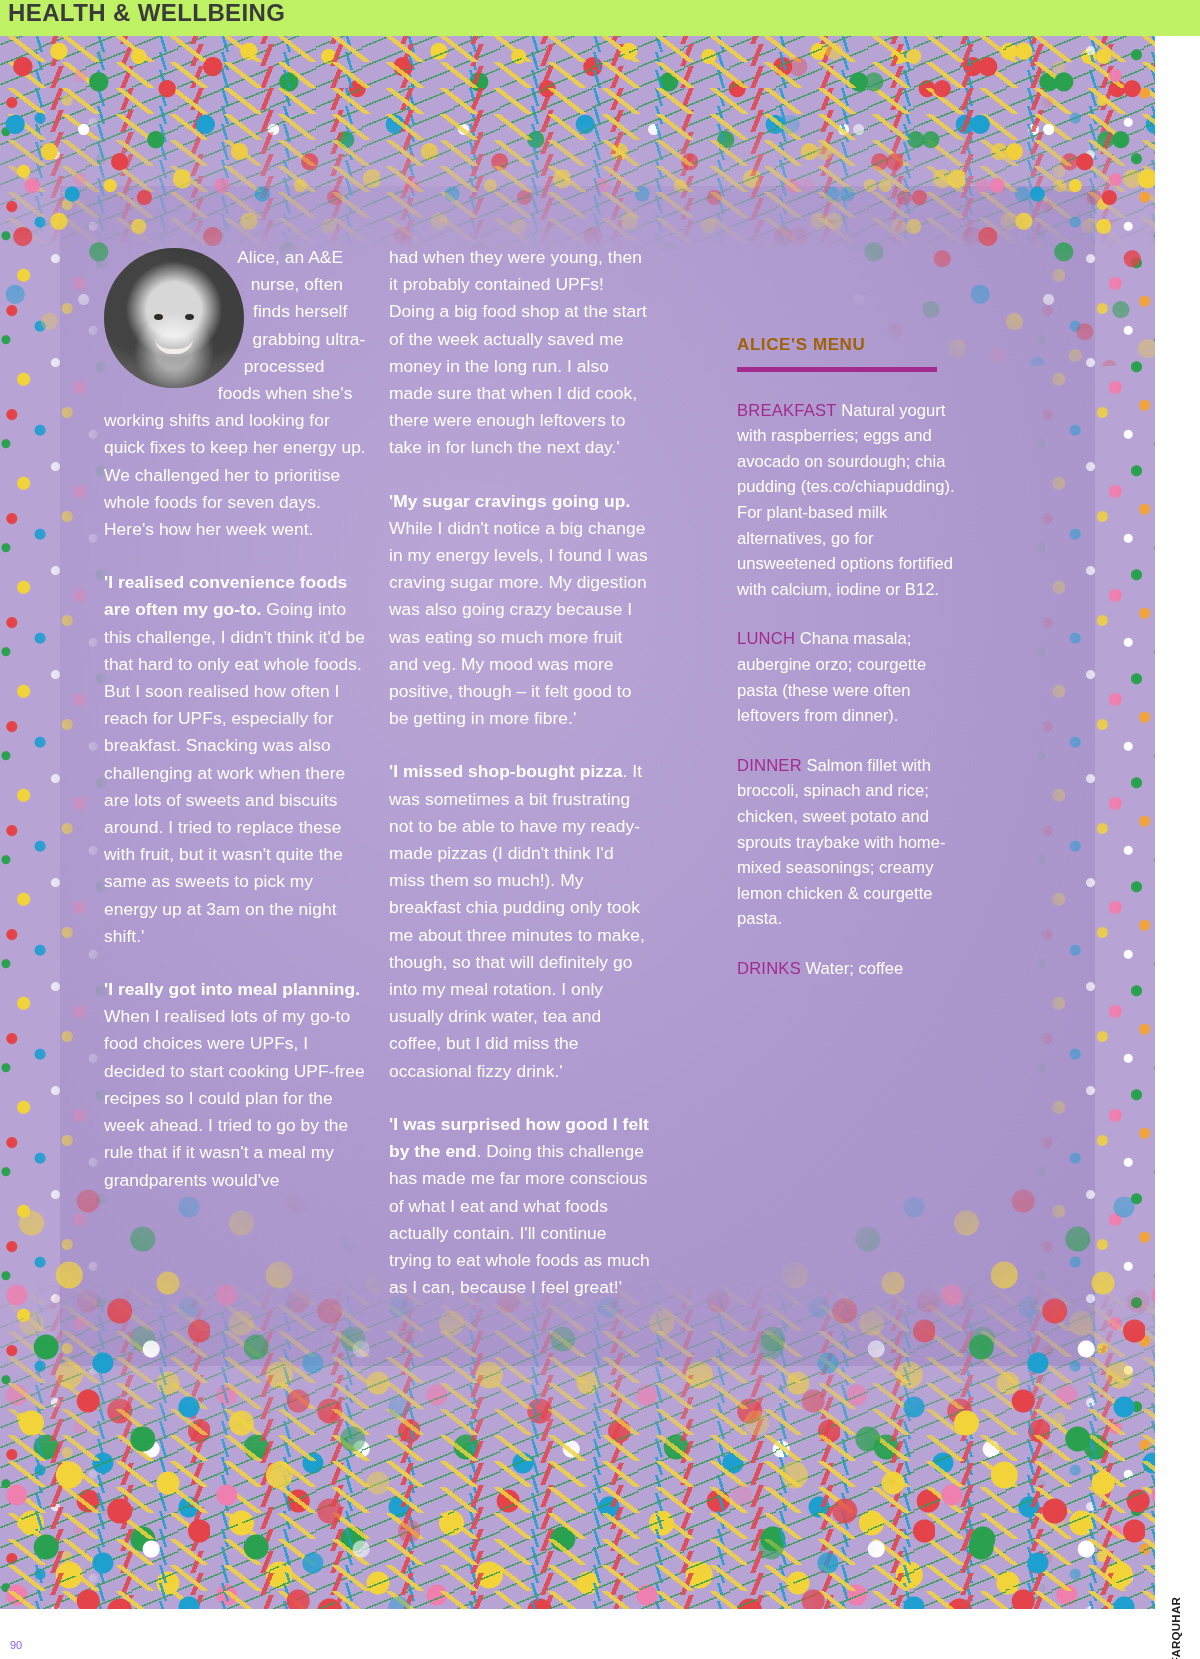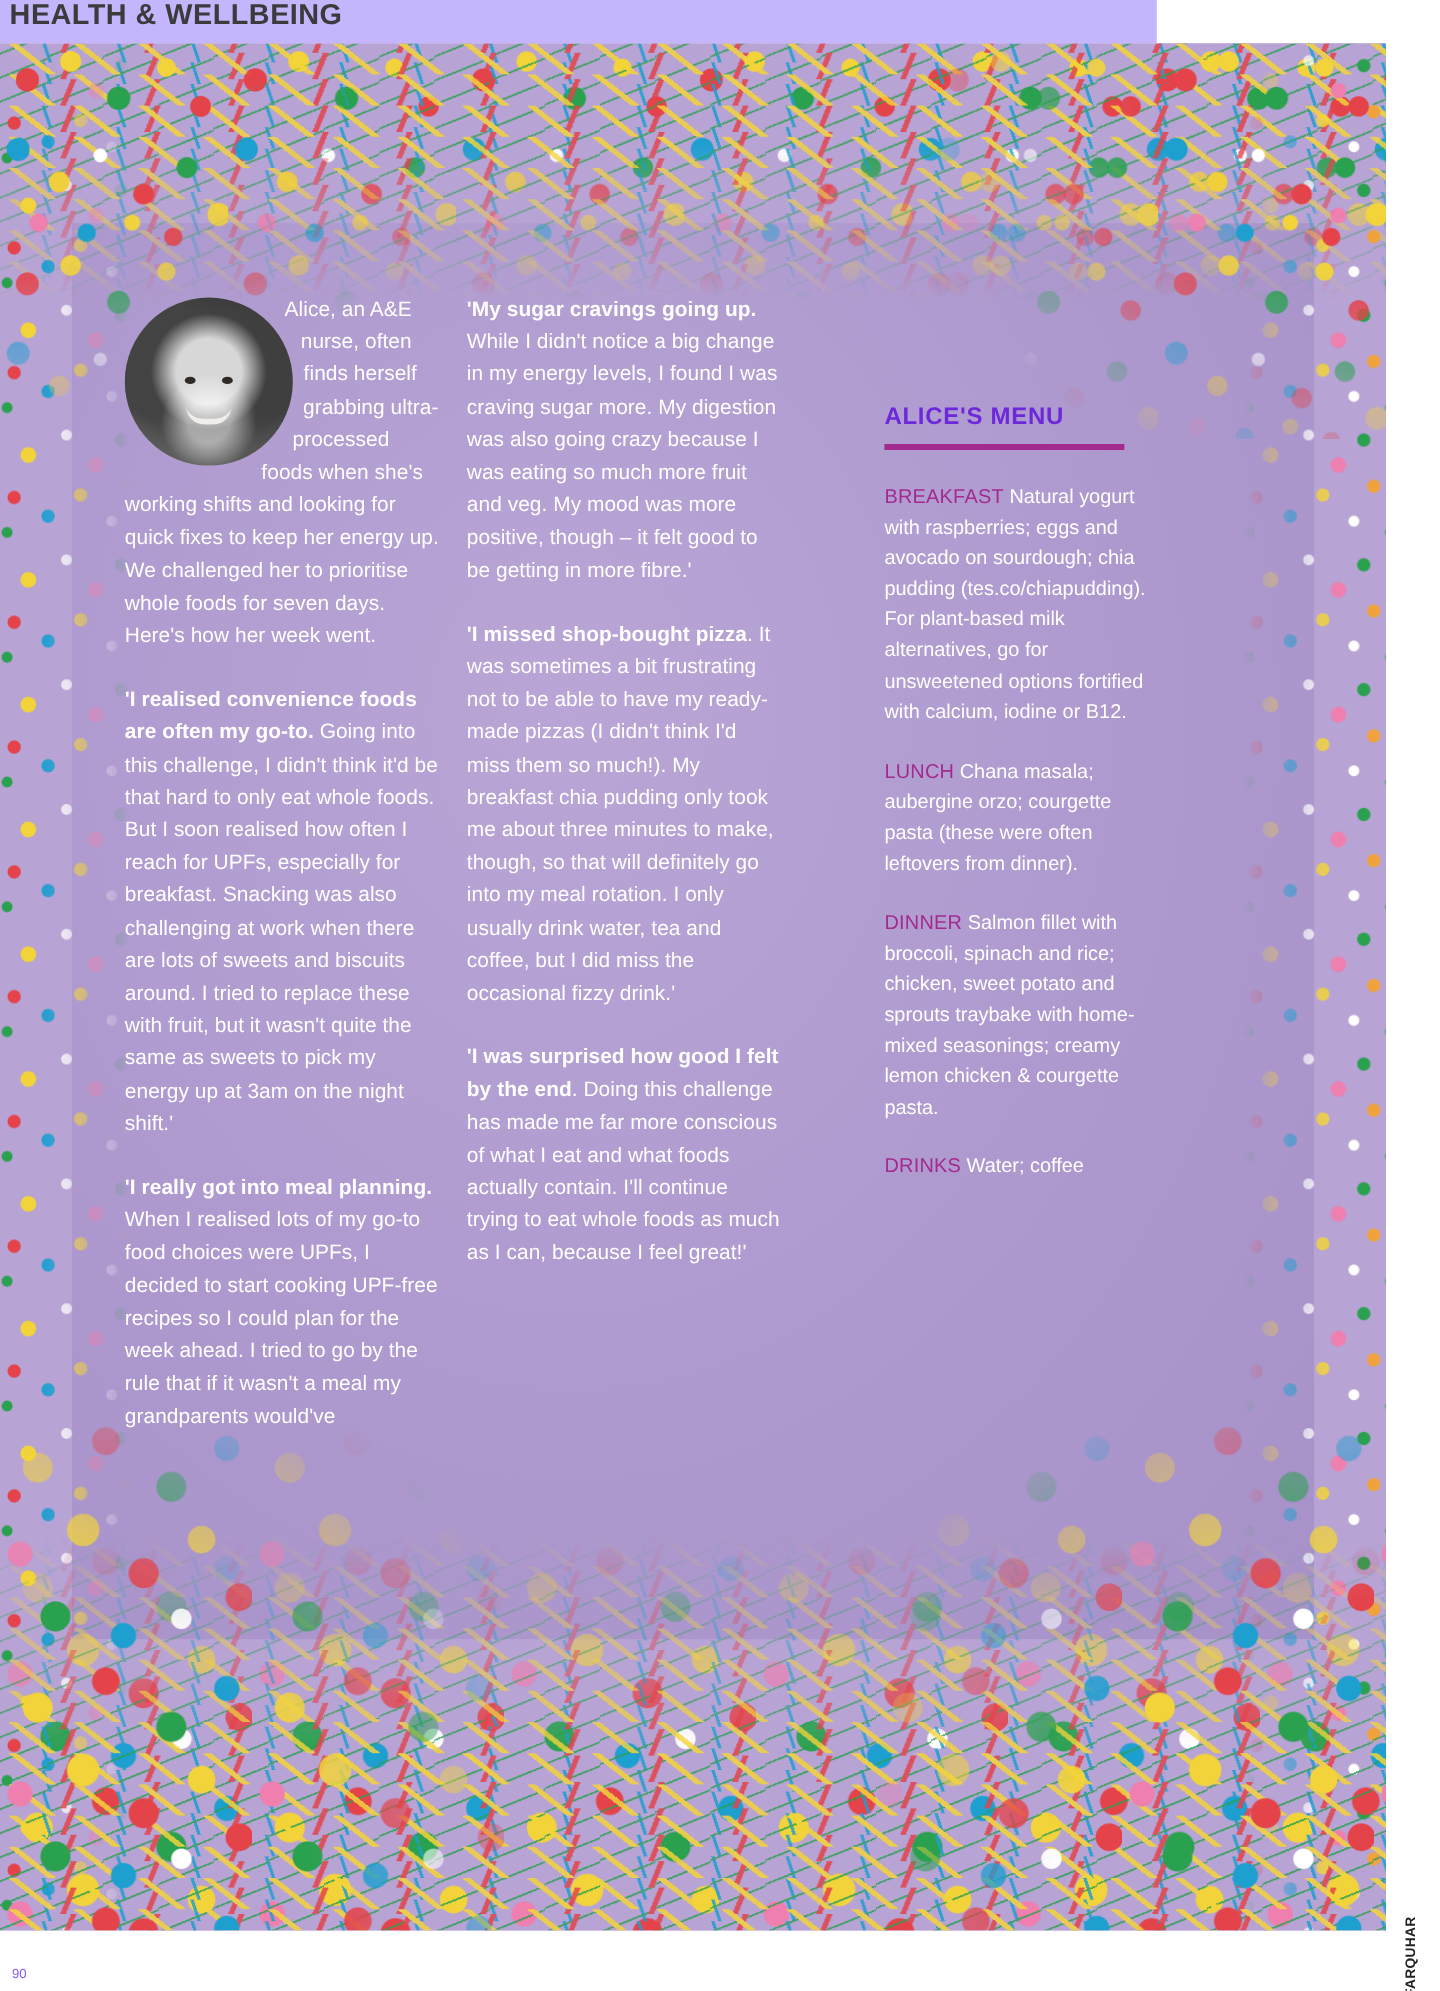--- a/index.html
+++ b/index.html
@@ -12,22 +12,22 @@
     width: 1200px; height: 1659px;
     position: relative;
     font-family: "Liberation Sans", "DejaVu Sans", sans-serif;
     overflow: hidden;
   }
 
   
   .running-head {
     position: absolute;
     left: 0; top: 0;
-    width: 964px; height: 36px;
-    background: #c4b5fd;
+    width: 1200px; height: 36px;
+    background: #bef264;
     z-index: 40;
     display: flex; align-items: flex-start;
   }
   .running-head .rh-text {
     font-size: 24px;
     font-weight: bold;
     letter-spacing: 0.4px;
     color: #3b3b3b;
     padding-left: 8px;
     line-height: 1.05;
@@ -234,24 +234,24 @@
     border-radius: 0 0 24px 24px;
   }
 
   
   #menu-box {
     position: absolute;
     left: 737px; top: 300px;
     width: 218px;
   }
   .menu-title {
-    font-size: 20px;
+    font-size: 17px;
     font-weight: bold;
     letter-spacing: 0.6px;
-    color: #6d28d9;
+    color: #a16207;
     line-height: 1.1;
     margin: 0;
   }
   .menu-rule {
     margin-top: 12px;
     width: 200px; height: 5px;
     background: #a32b8f;
   }
   .menu-list { margin-top: 26px; }
   .menu-item {
@@ -307,20 +307,21 @@
     <p>
       <span class="lead">'I realised convenience foods are often my go-to.</span><span> Going into this challenge, I didn't think it'd be that hard to only eat whole foods. But I soon realised how often I reach for UPFs, especially for breakfast. Snacking was also challenging at work when there are lots of sweets and biscuits around. I tried to replace these with fruit, but it wasn't quite the same as sweets to pick my energy up at 3am on the night shift.'</span>
     </p>
 
     <p>
       <span class="lead">'I really got into meal planning.</span><span> When I realised lots of my go-to food choices were UPFs, I decided to start cooking UPF-free recipes so I could plan for the week ahead. I tried to go by the rule that if it wasn't a meal my grandparents would've</span>
     </p>
   </div>
 
   <div class="col" id="col2">
+    <p>had when they were young, then it probably contained UPFs! Doing a big food shop at the start of the week actually saved me money in the long run. I also made sure that when I did cook, there were enough leftovers to take in for lunch the next day.'</p>
 
     <p>
       <span class="lead">'My sugar cravings going up.</span><span> While I didn't notice a big change in my energy levels, I found I was craving sugar more. My digestion was also going crazy because I was eating so much more fruit and veg. My mood was more positive, though – it felt good to be getting in more fibre.'</span>
     </p>
 
     <p>
       <span class="lead">'I missed shop-bought pizza</span><span>. It was sometimes a bit frustrating not to be able to have my ready-made pizzas (I didn't think I'd miss them so much!). My breakfast chia pudding only took me about three minutes to make, though, so that will definitely go into my meal rotation. I only usually drink water, tea and coffee, but I did miss the occasional fizzy drink.'</span>
     </p>
 
     <p>

